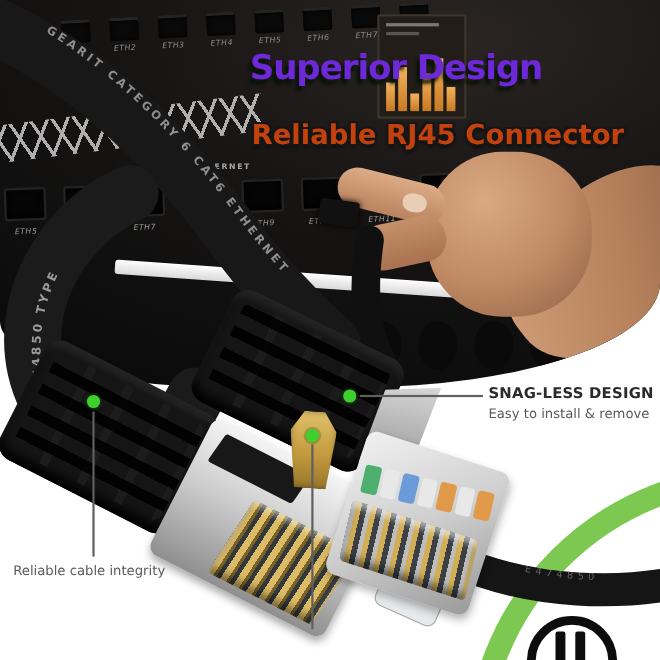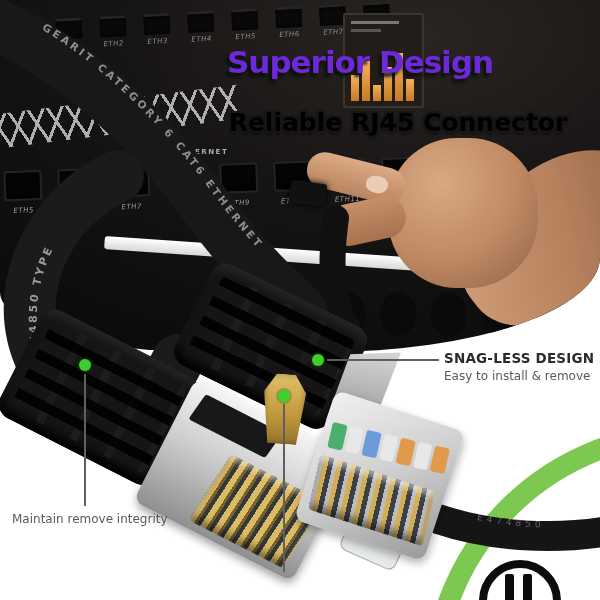--- a/index.html
+++ b/index.html
@@ -41,21 +41,21 @@
   .thumb{position:absolute;top:200px;left:328px;width:78px;height:42px;border-radius:20px;transform:rotate(-12deg);
          background:linear-gradient(#c5906a,#a8714f);}
   .nail{position:absolute;top:176px;left:366px;width:22px;height:17px;border-radius:45%;background:#e9cdb4;transform:rotate(10deg);}
   .plug{position:absolute;top:182px;left:290px;width:36px;height:23px;border-radius:3px;background:#111;transform:rotate(8deg);box-shadow:0 0 6px #000;}
 
   
   .title-main{position:absolute;top:44px;left:124px;width:472px;text-align:center;z-index:6;
               font-size:31px;font-weight:800;letter-spacing:-1px;color:#6d28d9;
               text-shadow:-3px 4px 3px rgba(5,18,2,.85);}
   .title-sub{position:absolute;top:108px;left:198px;width:400px;text-align:center;z-index:6;
-             font-size:25px;font-weight:800;color:#000000;
+             font-size:25px;font-weight:800;color:#c2410c;
              text-shadow:-2px 2px 0 #161616,2px 2px 0 #161616,-2px -2px 0 #161616,2px -2px 0 #161616,0 3px 3px rgba(0,0,0,.6);}
 
   
   .art{position:absolute;top:0;left:0;z-index:2;}
 
   
   .boot{position:absolute;background:#151515;border-radius:16px;z-index:3;
         box-shadow:inset 0 6px 8px rgba(255,255,255,.08),inset 0 -8px 10px #000;}
   .boot .ribs{position:absolute;inset:10px 12px;border-radius:10px;
         background:repeating-linear-gradient(0deg,transparent 0 12px,rgba(0,0,0,.9) 12px 22px),
@@ -277,16 +277,16 @@
   <span class="dot dot3"></span>
   <span class="cline line1"></span>
   <span class="cline line2"></span>
   <span class="cline line3"></span>
 
   <div class="callout co-snagless">
     <div class="c-title">SNAG-LESS DESIGN</div>
     <div class="c-sub">Easy to install &amp; remove</div>
   </div>
   <div class="callout co-strand">
-    <div class="c-sub">Maintain remove integrity</div>
+    <div class="c-sub">Reliable cable integrity</div>
   </div>
 
 </div>
 
 </body></html>

